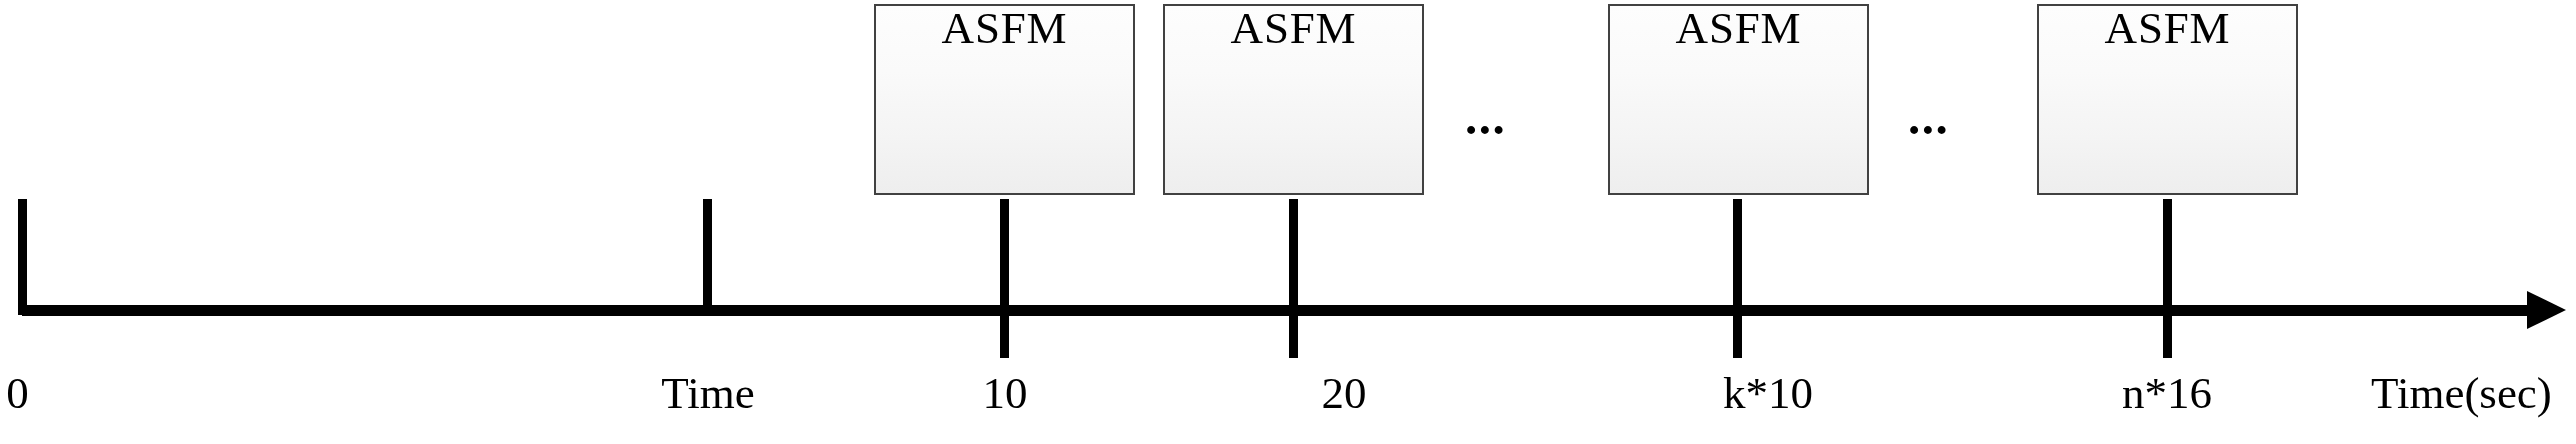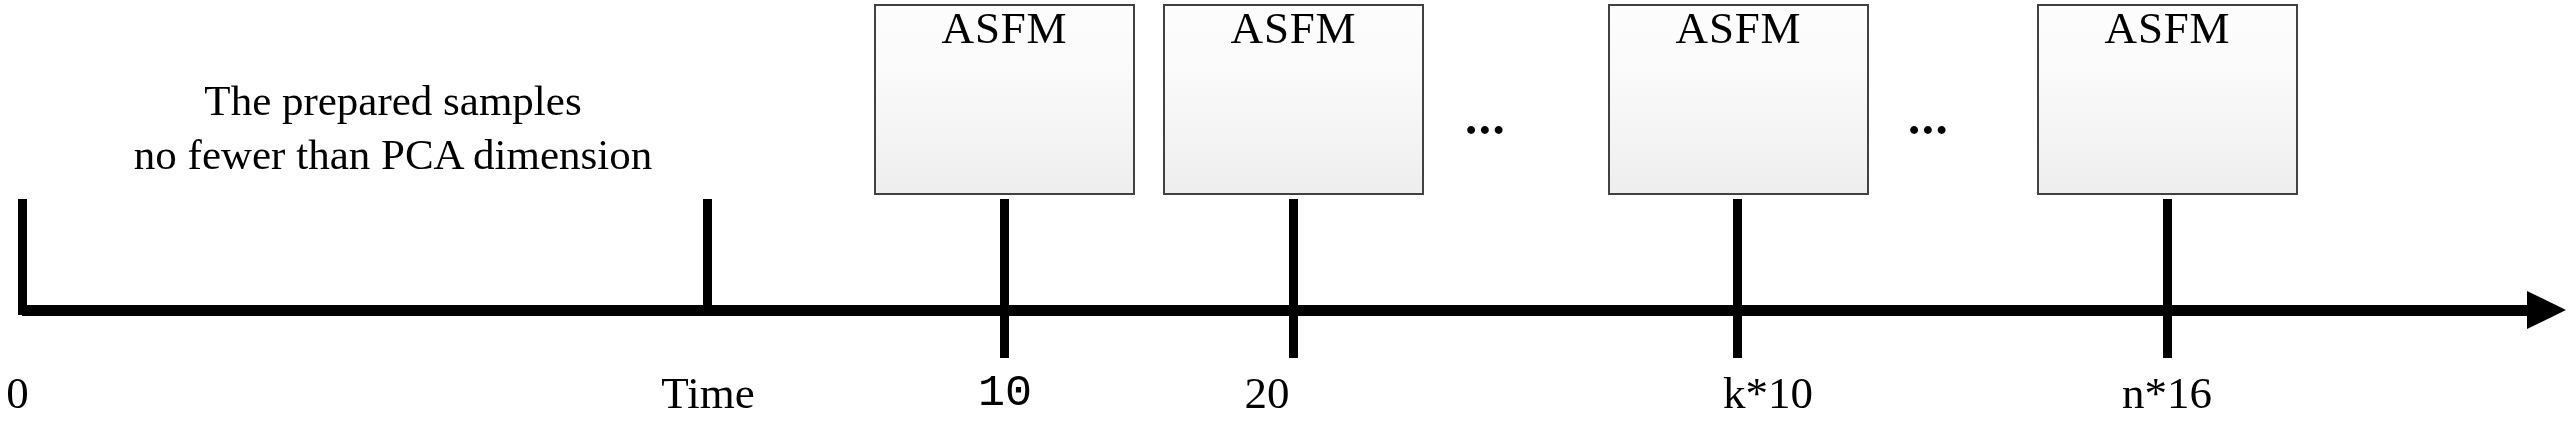--- a/index.html
+++ b/index.html
@@ -118,42 +118,39 @@
   <div class="axis-arrow"></div>
 
   <div class="tick origin"></div>
   <div class="tick start"></div>
 
   <div class="tick conn" style="left:1000px;"></div>
   <div class="tick conn" style="left:1289px;"></div>
   <div class="tick conn" style="left:1733px;"></div>
   <div class="tick conn" style="left:2163px;"></div>
 
-  <div class="note">
-    <span class="note-line">The prepared samples</span>
-    <span class="note-line">no fewer than PCA dimension</span>
-  </div>
 
   <div class="asfm-box" style="left:874px; width:261px;">
     <span class="asfm-label">ASFM</span>
   </div>
   <div class="asfm-box" style="left:1163px; width:261px;">
     <span class="asfm-label">ASFM</span>
   </div>
   <div class="asfm-box" style="left:1608px; width:261px;">
     <span class="asfm-label">ASFM</span>
   </div>
   <div class="asfm-box" style="left:2037px; width:261px;">
     <span class="asfm-label">ASFM</span>
   </div>
 
   <div class="ellipsis" style="left:1465px;">...</div>
   <div class="ellipsis" style="left:1908px;">...</div>
 
   <div class="tick-label left-anchored" style="left:6.2px;">0</div>
   <div class="tick-label" style="left:708px;">Time</div>
-  <div class="tick-label" style="left:1005px;font-family:Liberation Mono, monospace;">10</div>
-  <div class="tick-label" style="left:1267px;">20</div>
+  <div class="tick-label" style="left:1005px;">10</div>
+  <div class="tick-label" style="left:1344px;">20</div>
   <div class="tick-label" style="left:1768px;">k*10</div>
   <div class="tick-label" style="left:2167px;">n*16</div>
+  <div class="tick-label left-anchored" style="left:2371px;">Time(sec)</div>
 
 </div>
 
 
 </body></html>

